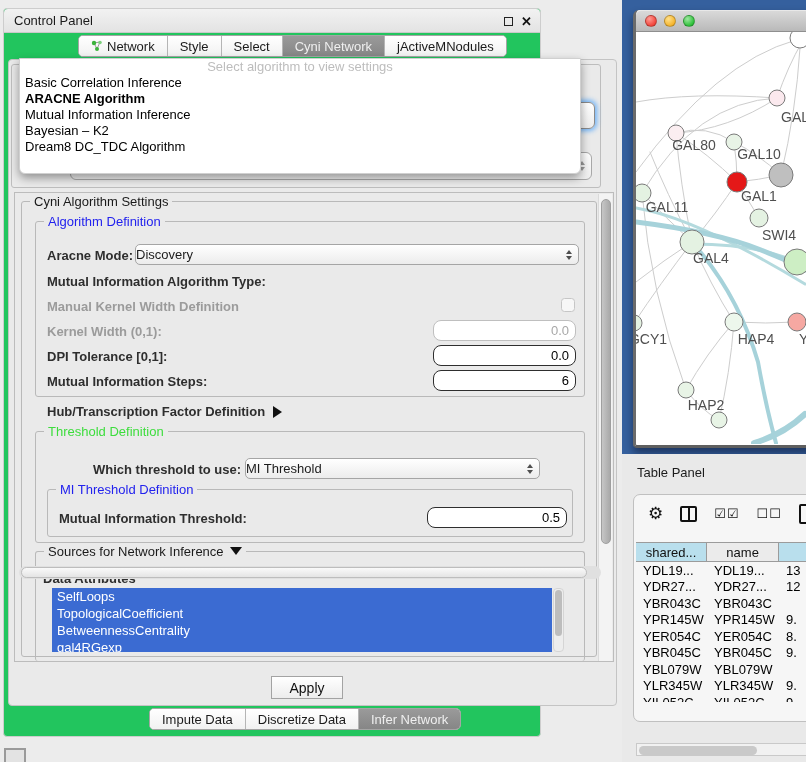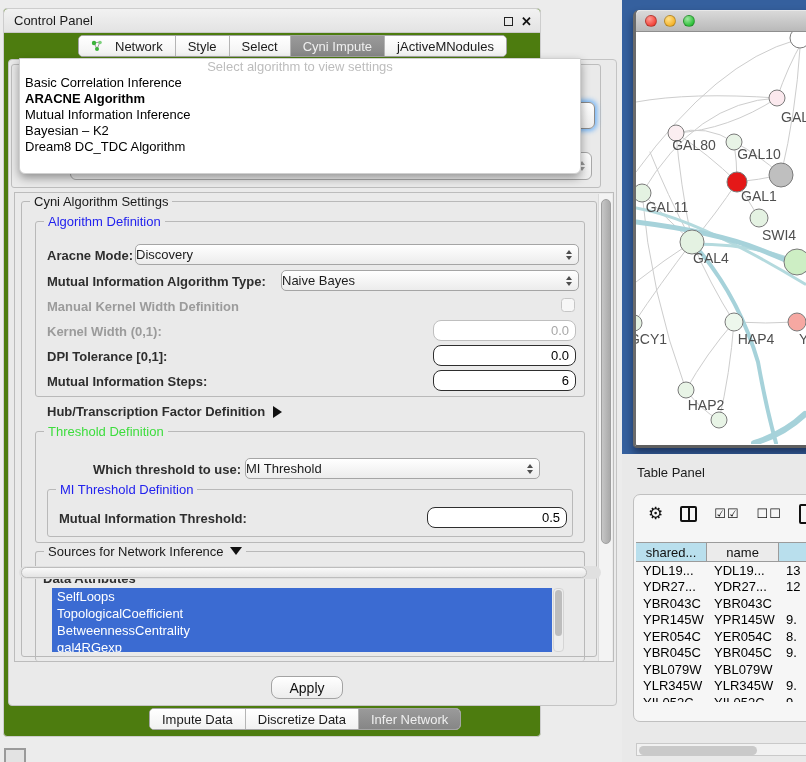--- a/index.html
+++ b/index.html
@@ -1,32 +1,32 @@
 <!DOCTYPE html>
 <html><head>
 <meta charset="utf-8">
 <style>
   * { margin:0; padding:0; box-sizing:border-box; }
   html,body { width:806px; height:762px; }
   body { font-family:"Liberation Sans", sans-serif; background:#ececec; position:relative; overflow:hidden; }
 
   
   .control-window { position:absolute; left:3px; top:8px; width:538px; height:729px;
-    background:#4d7c0f; border:1px solid #cdcdcd; border-radius:4px; }
+    background:#22c55e; border:1px solid #cdcdcd; border-radius:4px; }
   .cw-titlebar { position:absolute; left:0; top:0; width:100%; height:24px;
     background:linear-gradient(#f2f2f2,#e3e3e3); border-bottom:1px solid #c9c9c9;
     display:flex; align-items:center; border-radius:4px 4px 0 0; }
   .cw-title { font-size:13px; color:#1a1a1a; padding-left:10px; }
   .cw-win-icons { position:absolute; right:8px; top:0; height:24px; display:flex; align-items:center; gap:8px; }
   .float-box { width:9px; height:9px; border:1.5px solid #222; display:inline-block; }
   .close-x { font-size:13px; font-weight:bold; color:#111; line-height:1; }
 
   
   .seg-tabs { position:absolute; display:flex; height:22px; border:1px solid #a5a5a5; border-radius:5px; overflow:hidden; background:#fff; }
-  .seg-tab { display:flex; align-items:center; justify-content:center; gap:12px; padding:0 12px; font-size:13px; color:#1a1a1a;
+  .seg-tab { display:flex; align-items:center; justify-content:center; gap:4px; padding:0 12px; font-size:13px; color:#1a1a1a;
     background:linear-gradient(#ffffff,#f1f1f1); border-right:1px solid #b5b5b5; white-space:nowrap; }
   .seg-tab:last-child { border-right:none; }
   .seg-tab.selected { background:linear-gradient(#9a9a9a,#868686); color:#efefef; }
   .tabs-top { left:74px; top:26px; }
   .tabs-bottom { left:145px; top:699px; }
 
   
   .cw-main { position:absolute; left:4px; top:50px; width:609px; height:647px;
     background:#eaeaea; border:1px solid #c4c4c4; border-radius:4px; }
 
@@ -82,21 +82,21 @@
 
   .attr-list { position:absolute; left:37px; top:395px; width:500px; height:64px; overflow:hidden; }
   .attr-item { height:17px; line-height:17px; background:#3b6bd2; color:#fff; font-size:13px; padding-left:5px; }
   .attr-vscroll { position:absolute; left:538px; top:395px; width:11px; height:64px; background:#ededed; border:1px solid #d5d5d5; border-radius:4px; }
   .attr-vthumb { position:absolute; left:1px; top:1px; width:7px; height:46px; background:#bdbdbd; border-radius:4px; }
 
   .h-scroll { position:absolute; left:10px; top:506px; width:582px; height:13px; background:#e0e0e0; border-radius:7px; }
   .h-thumb { position:absolute; left:2px; top:1px; width:566px; height:11px; background:linear-gradient(#fafafa,#e4e4e4);
     border:1px solid #bdbdbd; border-radius:6px; }
 
-  .apply-btn { position:absolute; left:262px; top:616px; width:72px; height:23px; border:1px solid #a3a3a3; border-radius:8px;
+  .apply-btn { position:absolute; left:262px; top:616px; width:72px; height:23px; border:1px solid #a3a3a3; border-radius:0;
     background:linear-gradient(#ffffff,#ececec); font-size:14px; color:#111; display:flex; align-items:center; justify-content:center; }
 
   
   .desktop { position:absolute; left:622px; top:0; width:184px; height:762px; background:#35609e; overflow:hidden; }
 
   .net-window { position:absolute; left:11px; top:10px; width:200px; height:438px;
     border-left:3px solid #6b6b6b; border-bottom:3px solid #5f5f5f; border-radius:6px 0 0 4px;
     box-shadow:0 5px 9px rgba(0,0,20,0.45); background:#fff; }
   .net-titlebar { height:22px; background:linear-gradient(#d9d9d9,#b9b9b9); border-bottom:1px solid #8f8f8f;
     border-radius:5px 0 0 0; display:flex; align-items:center; padding-left:9px; gap:7px; border-top:1px solid #e8e8e8; }
@@ -155,21 +155,21 @@
           </svg></span>
         <span>Network</span>
       </div>
       <div class="seg-tab">
         <span>Style</span>
       </div>
       <div class="seg-tab">
         <span>Select</span>
       </div>
       <div class="seg-tab selected">
-        <span>Cyni Impute</span>
+        <span>Cyni Network</span>
       </div>
       <div class="seg-tab">
         <span>jActiveMNodules</span>
       </div>
     </div>
 
   <div class="cw-main">
 
     <div class="bg-groupbox"></div>
     <div class="bg-combo-focus"></div>
@@ -192,27 +192,20 @@
       <span class="form-label" style="left:32px; top:55px;">Aracne Mode:</span>
       <div class="combo" style="left:120px; top:51px; width:444px;">
         <span>Discovery</span>
         <span class="stepper">
             <i class="up"></i>
             <i class="down"></i>
           </span>
       </div>
 
       <span class="form-label" style="left:32px; top:81px;">Mutual Information Algorithm Type:</span>
-      <div class="combo" style="left:266px; top:77px; width:298px;">
-        <span>Naive Bayes</span>
-        <span class="stepper">
-            <i class="up"></i>
-            <i class="down"></i>
-          </span>
-      </div>
 
       <span class="form-label disabled" style="left:32px; top:106px;">Manual Kernel Width Definition</span>
       <span class="checkbox" style="left:546px; top:105px;"></span>
 
       <span class="form-label disabled" style="left:32px; top:131px;">Kernel Width (0,1):</span>
       <div class="txt-input disabled" style="left:418px; top:127px; width:143px;">
         <span>0.0</span>
       </div>
 
       <span class="form-label" style="left:32px; top:156px;">DPI Tolerance [0,1]:</span>

